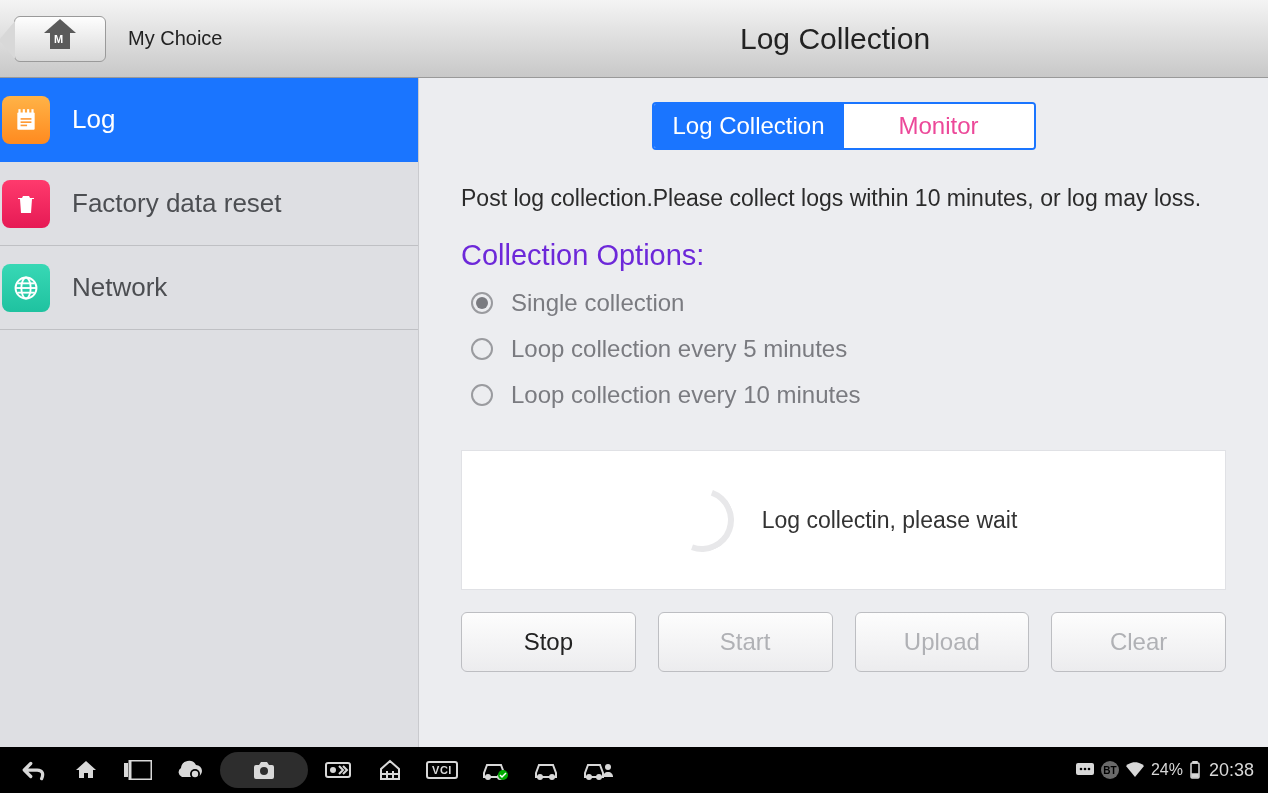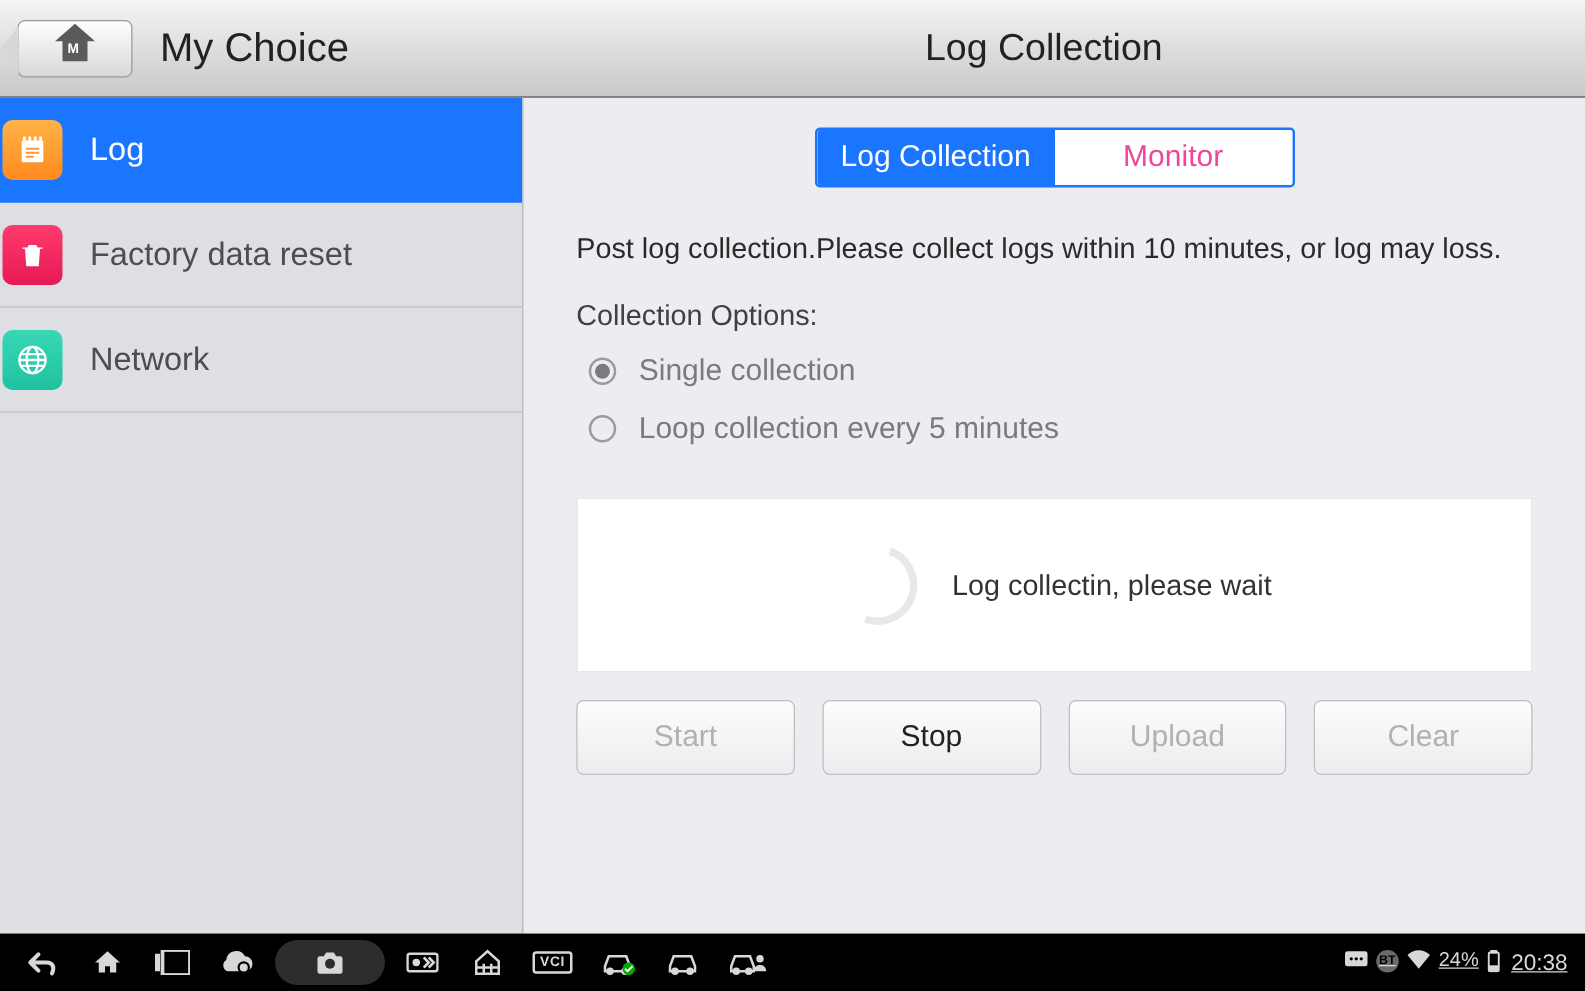--- a/index.html
+++ b/index.html
@@ -8,21 +8,21 @@
 
   
   .header { height: 78px; background: linear-gradient(#f4f4f4, #c8c8c8); display: flex; align-items: center; border-bottom: 1px solid #999; position: relative; }
   .home-btn { margin-left: 14px; width: 92px; height: 46px; background: linear-gradient(#fefefe, #d8d8d8); border: 1px solid #9a9a9a; border-radius: 6px; position: relative; display:flex; align-items:center; justify-content:center; cursor:pointer;}
   .home-btn::before { content:""; position:absolute; left:-16px; top:4px; width:0; height:0; border-top:19px solid transparent; border-bottom:19px solid transparent; border-right:16px solid #d8d8d8; }
   .home-btn::after { content:""; position:absolute; left:-17px; top:3px; width:0; height:0; border-top:20px solid transparent; border-bottom:20px solid transparent; border-right:17px solid #9a9a9a; z-index:-1;}
   .home-house { width:36px; height:24px; position:relative; }
   .home-roof { position:absolute; top:-8px; left:2px; width:0; height:0; border-left:16px solid transparent; border-right:16px solid transparent; border-bottom:14px solid #5a5a5a;}
   .home-body { position:absolute; top:4px; left:8px; width:20px; height:18px; background:#5a5a5a;}
   .home-m { position:absolute; top:6px; left:12px; color:#fff; font-size:11px; font-weight:bold;}
-  .header-title-left { margin-left: 22px; font-size: 32px; color:#222; }
+  .header-title-left { margin-left: 22px; font-size: 20px; color:#222; }
   .header-title-right { position:absolute; left:50%; width:600px; transform:translateX(-10%); text-align:center; font-size:30px; color:#222;}
   @media (min-width:0){ .header-title-right{ left: 740px; transform: none; text-align:left; width:auto;} }
 
   
   .body { flex:1; display:flex; min-height:0; }
   .sidebar { width: 418px; background:#dedfe3; display:flex; flex-direction:column; }
   .side-item { height:84px; display:flex; align-items:center; padding-left:2px; border-bottom:1px solid #bfc0c4; font-size:26px; color:#4c4e52; cursor:pointer;}
   .side-item.active { background:#1a75ff; color:#fff; border-bottom:1px solid #1a75ff;}
   .side-icon { width:48px; height:48px; border-radius:8px; margin-right:22px; display:flex; align-items:center; justify-content:center; color:#fff;}
   .icon-log { background:linear-gradient(#ffb347,#ff8a1f); }
@@ -30,40 +30,40 @@
   .icon-net { background:linear-gradient(#38d8b5,#1fc2a0); }
 
   .main { flex:1; background:#ecedf0; display:flex; flex-direction:column; border-left:1px solid #c9cace; }
 
   .tabbar { display:flex; justify-content:center; margin-top:24px; }
   .tabwrap { display:flex; border:2px solid #1a75ff; border-radius:4px; overflow:hidden; height:48px;}
   .tab { width:190px; display:flex; align-items:center; justify-content:center; font-size:24px; cursor:pointer; background:#fff; color:#ec4899;}
   .tab.active { background:#1a75ff; color:#fff; }
 
   .desc { margin:32px 42px 0 42px; font-size:23px; color:#2b2b2b; line-height:1.45;}
-  .opt-title { margin:24px 42px 8px 42px; font-size:23px; color:#404040;}
+  .opt-title { margin:24px 42px 8px 42px; font-size:29px; color:#6d28d9;}
   .radios { margin:0 42px; }
   .radio-row { display:flex; align-items:center; height:46px; font-size:24px; color:#7a7b80;}
   .radio { width:22px; height:22px; border:2px solid #9a9b9f; border-radius:50%; margin:0 18px 0 10px; display:flex; align-items:center; justify-content:center;}
   .radio.sel > .dot { width:12px; height:12px; background:#7a7b80; border-radius:50%;}
 
   .progress-panel { margin:32px 42px 0 42px; background:#fff; height:140px; border:1px solid #e0e1e5; display:flex; align-items:center; justify-content:center; gap:28px;text-align:right;}
   .spinner { width:64px; height:64px; border:6px solid #e8e8ea; border-top-color:transparent; border-left-color:transparent; border-radius:50%; transform:rotate(-25deg);}
   .progress-text { font-size:23px; color:#333;}
 
   .btnrow { margin:22px 42px 0 42px; display:flex; gap:22px; }
   .btn { flex:1; height:60px; background:linear-gradient(#fdfdfd,#ececee); border:1px solid #bdbec2; border-radius:6px; font-size:24px; color:#222; display:flex; align-items:center; justify-content:center; cursor:pointer;}
   .btn.disabled { color:#b0b1b5; cursor:default;}
 
   
   .sysbar { height:46px; background:#000; display:flex; align-items:center; color:#d8d8d8; padding:0 8px; }
   .sysbar .sicon { width:52px; height:34px; display:flex; align-items:center; justify-content:center; font-size:20px; cursor:pointer; }
   .sysbar .camcap { width:88px; height:36px; background:#2d2d2d; border-radius:18px; display:flex; align-items:center; justify-content:center; margin:0 4px;}
   .sysbar .spacer { flex:1; }
-  .sysbar .status { display:flex; gap:6px; font-size:16px; padding-right:6px;text-decoration:underline;}
+  .sysbar .status { display:flex; align-items:center; gap:6px; font-size:16px; padding-right:6px;}
   .vci { font-size:11px; font-weight:bold; border:2px solid #d8d8d8; padding:1px 4px; border-radius:3px; letter-spacing:0.5px;}
   svg { display:block; }
   .bt-badge { width:18px; height:18px; border-radius:50%; background:#6a6a6a; color:#000; font-size:10px; font-weight:bold; display:flex; align-items:center; justify-content:center;}
 </style>
 </head>
 <body>
 
 <div class="app">
 
   <div class="header">
@@ -140,33 +140,37 @@
         <div class="radio-row">
           <div class="radio sel">
               <div class="dot"></div>
             </div>
           <span>Single collection</span>
         </div>
         <div class="radio-row">
           <div class="radio"></div>
           <span>Loop collection every 5 minutes</span>
         </div>
+        <div class="radio-row">
+          <div class="radio"></div>
+          <span>Loop collection every 10 minutes</span>
+        </div>
       </div>
 
       <div class="progress-panel">
         <div class="spinner"></div>
         <div class="progress-text">Log collectin, please wait</div>
       </div>
 
       <div class="btnrow">
+        <div class="btn">
+            <span>Stop</span>
+          </div>
         <div class="btn disabled">
             <span>Start</span>
-          </div>
-        <div class="btn">
-            <span>Stop</span>
           </div>
         <div class="btn disabled">
             <span>Upload</span>
           </div>
         <div class="btn disabled">
             <span>Clear</span>
           </div>
       </div>
     </div>
   </div>

